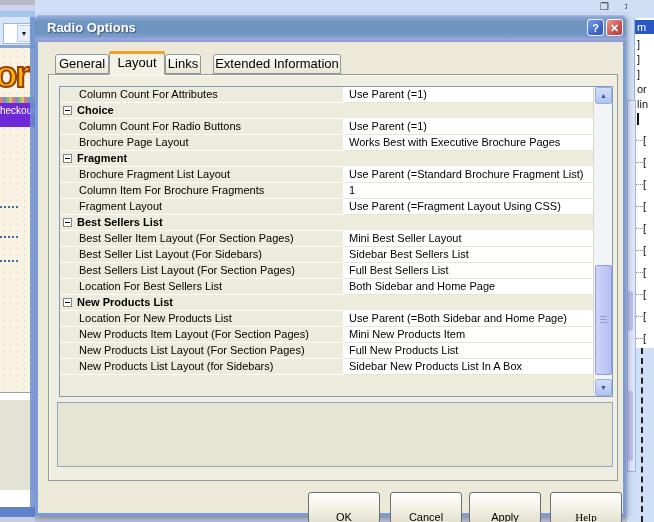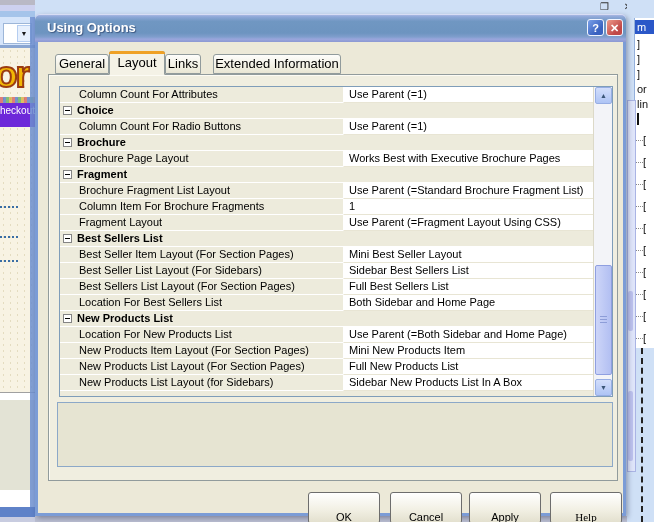--- a/index.html
+++ b/index.html
@@ -153,21 +153,21 @@
   <div class="abs rs-scroll">
     <div class="abs rs-thumb" style="top:190px;height:40px"></div>
     <div class="abs rs-thumb" style="top:290px;height:70px"></div>
   </div>
   <div class="abs rs-dash"></div>
 
   <div class="abs bottom-grey"></div>
 
   <div class="abs dialog">
     <div class="abs titlebar">
-      <div class="abs title-text">Using Options</div>
+      <div class="abs title-text">Radio Options</div>
       <div class="abs tb-btn tb-help">?</div>
       <div class="abs tb-btn tb-close">✕</div>
     </div>
     <div class="abs dlg-body">
 
       <div id="tabs">
           <div class="abs tab" style="left: 17px; width: 54px;"><span>General</span></div>
           <div class="abs tab active" style="left: 71px; width: 56px;"><span>Layout</span></div>
           <div class="abs tab" style="left: 127px; width: 36px;"><span>Links</span></div>
           <div class="abs tab" style="left: 175px; width: 128px;"><span>Extended Information</span></div>
@@ -181,24 +181,20 @@
               <div class="lbl">Column Count For Attributes</div>
               <div class="val">Use Parent (=1)</div>
             </div>
             <div class="row group">
               <span class="expander"></span>
               <span class="glabel">Choice</span>
             </div>
             <div class="row">
               <div class="lbl">Column Count For Radio Buttons</div>
               <div class="val">Use Parent (=1)</div>
-            </div>
-            <div class="row group">
-              <span class="expander"></span>
-              <span class="glabel">Brochure</span>
             </div>
             <div class="row">
               <div class="lbl">Brochure Page Layout</div>
               <div class="val">Works Best with Executive Brochure Pages</div>
             </div>
             <div class="row group">
               <span class="expander"></span>
               <span class="glabel">Fragment</span>
             </div>
             <div class="row">

